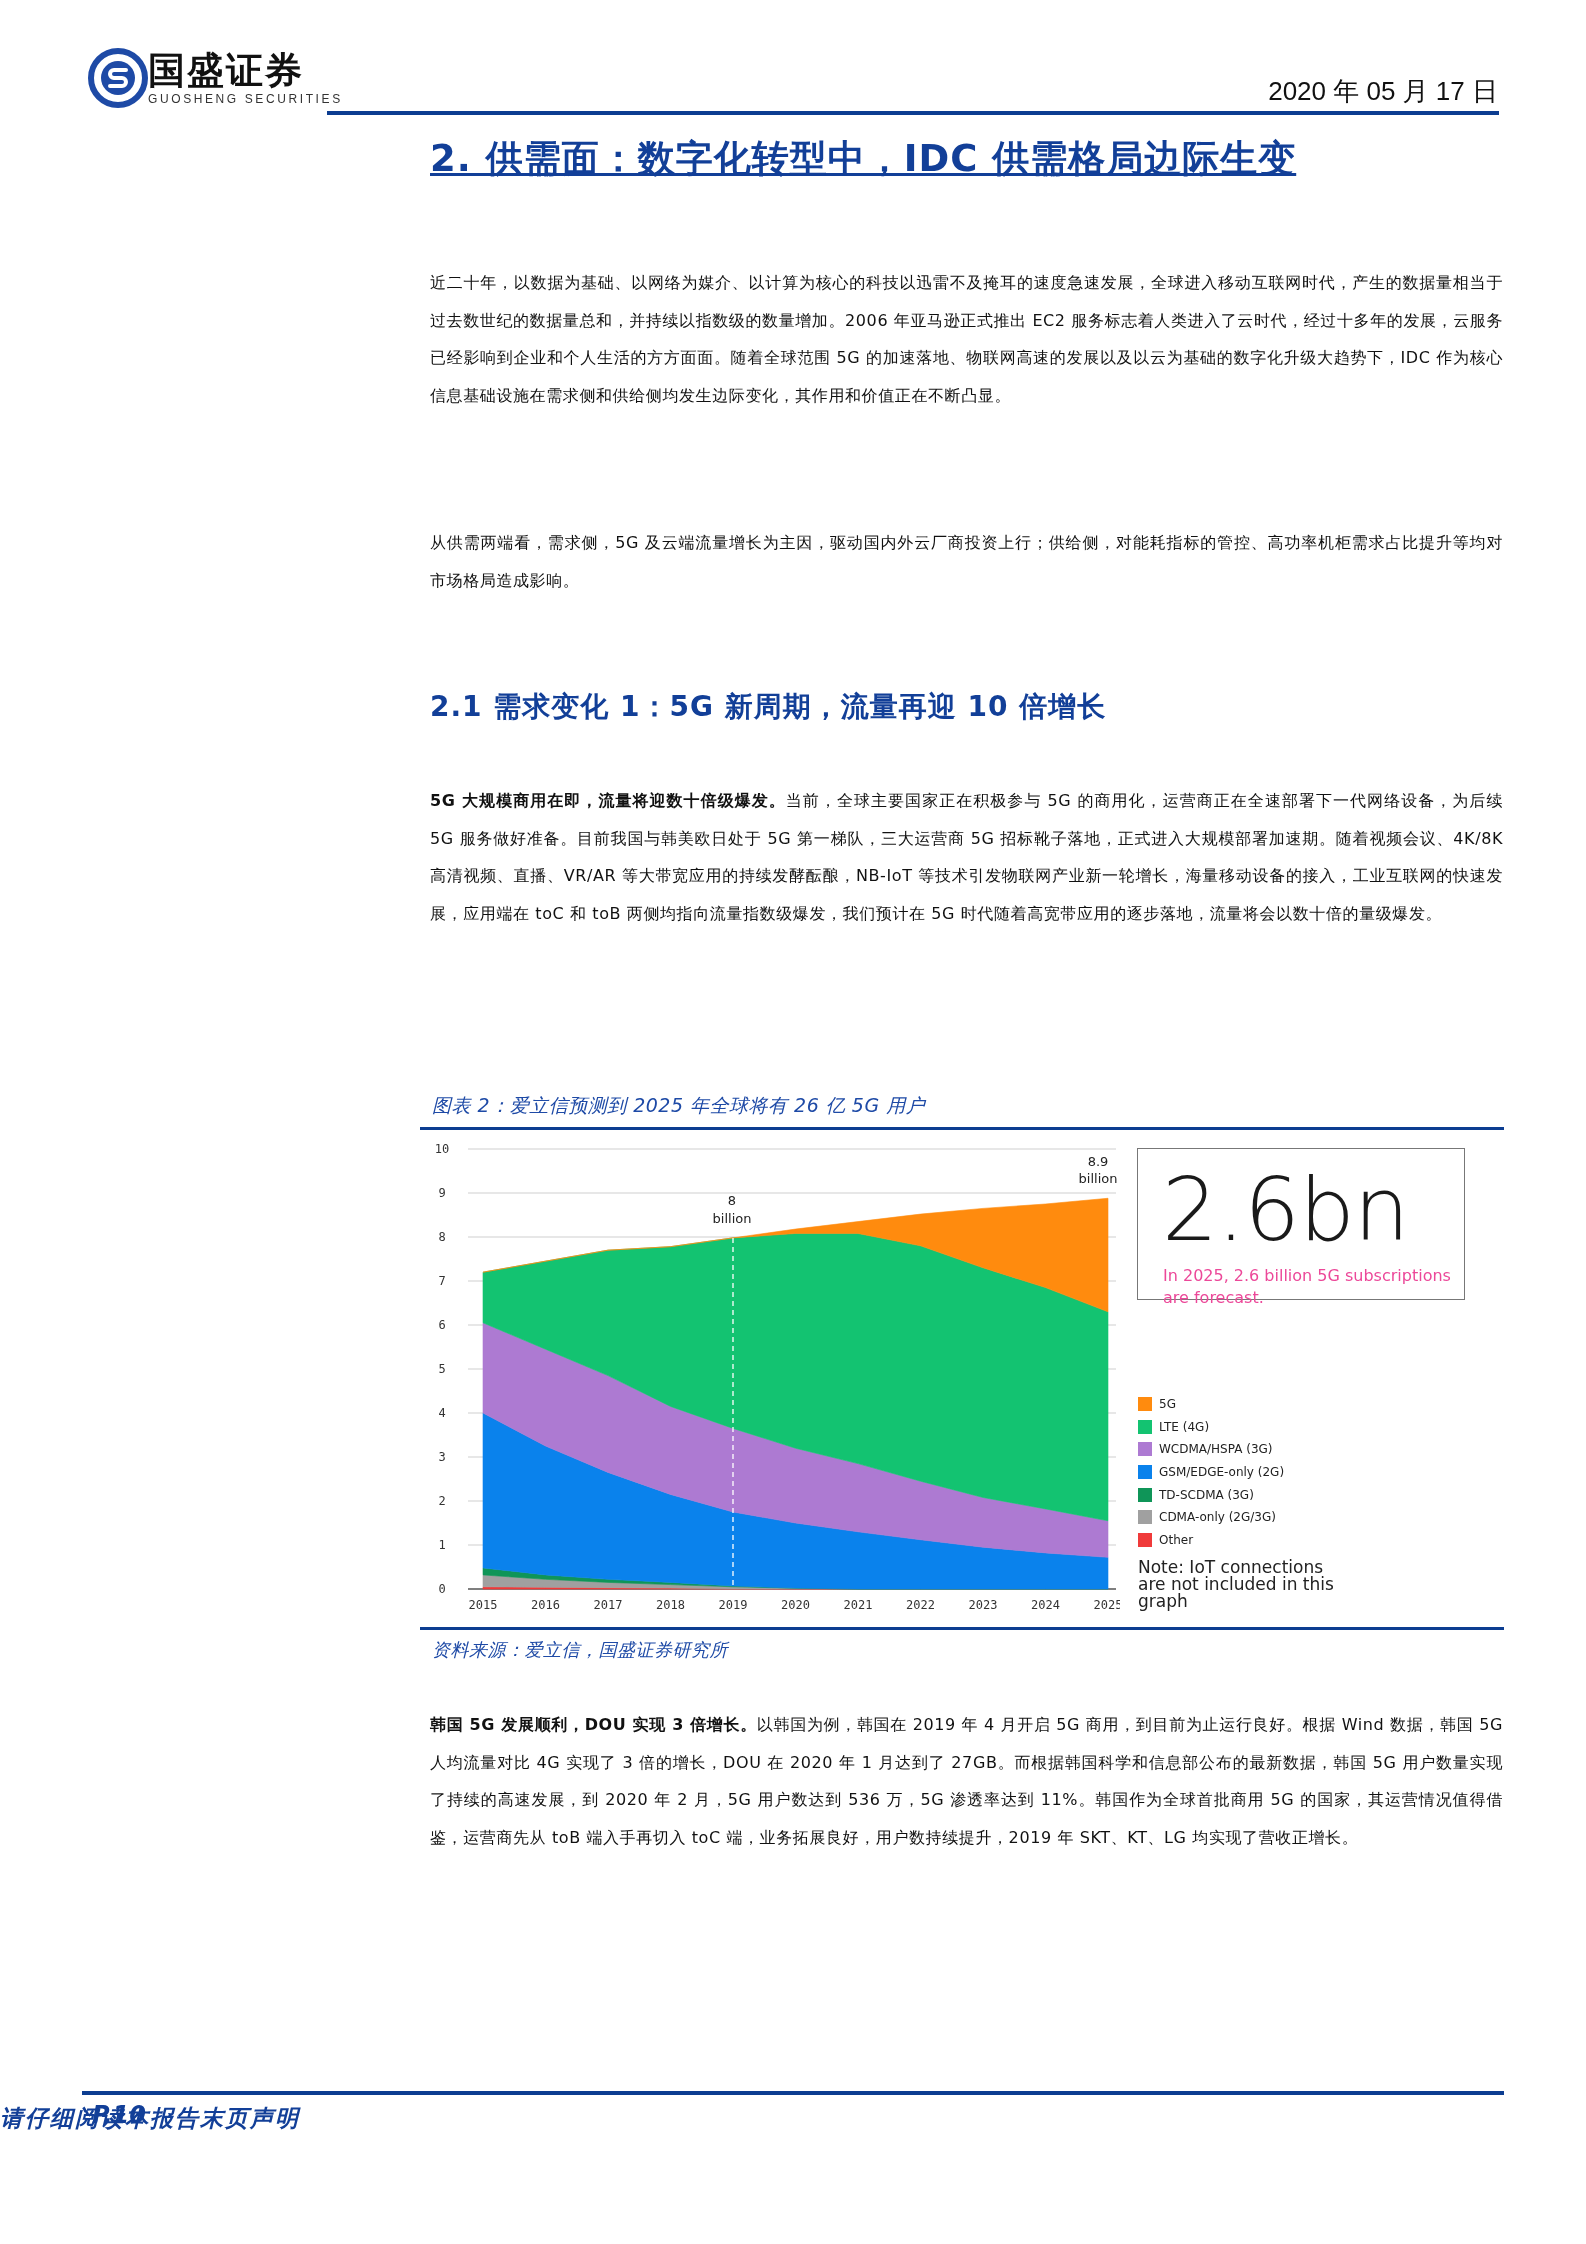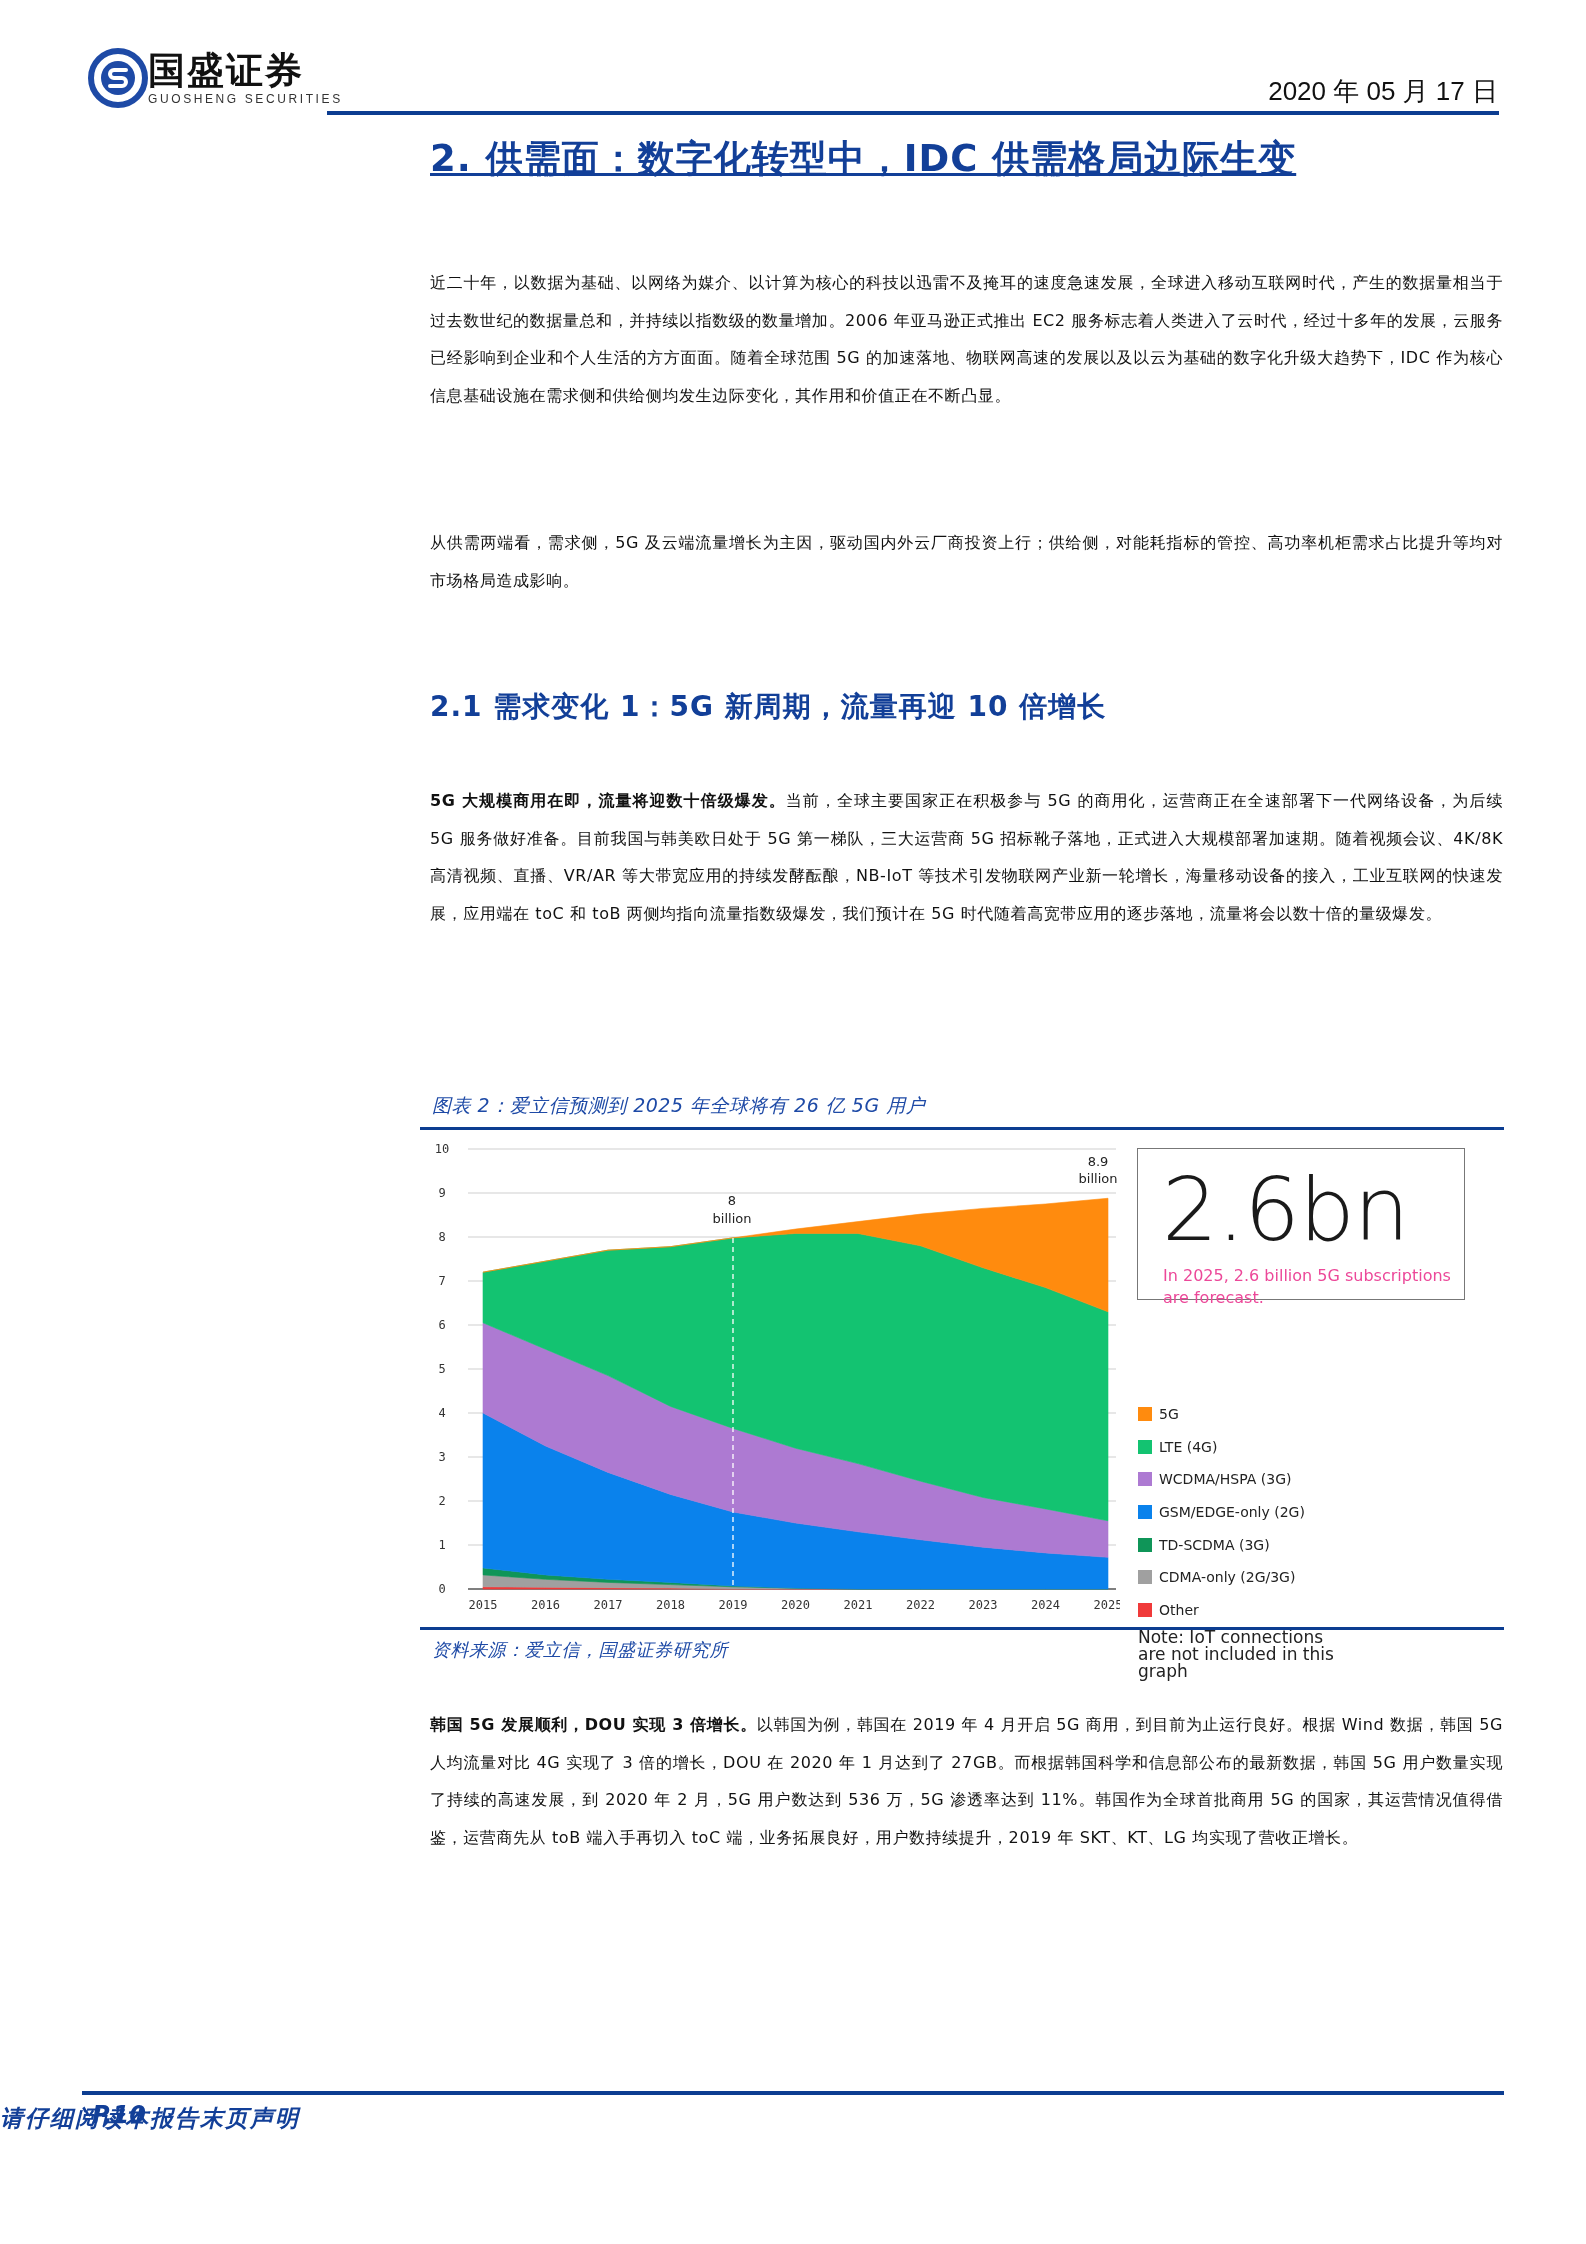--- a/index.html
+++ b/index.html
@@ -18,21 +18,21 @@
   .h2 { left: 430px; top: 688px; font-size: 28px; font-weight: bold; color: #123f98; letter-spacing: 1px; }
   .fig-title { left: 432px; top: 1093px; font-size: 19px; font-style: italic; color: #1e4aa6; letter-spacing: 0.5px; }
   .fig-rule-top { left: 420px; top: 1127px; width: 1084px; height: 3px; background: #0c3d91; }
   .fig-rule-bottom { left: 420px; top: 1627px; width: 1084px; height: 3px; background: #0c3d91; }
   .fig-source { left: 432px; top: 1638px; font-size: 18px; font-style: italic; color: #1e4aa6; letter-spacing: 0.5px; }
   .chart-svg { left: 420px; top: 1132px; }
   .callout { left: 1137px; top: 1148px; width: 328px; height: 152px; border: 1.5px solid #777; box-sizing: border-box; }
   .callout-big { position: absolute; left: 24px; top: 16px; font-size: 88px; line-height: 90px; color: #1a1a1a; font-family: "DejaVu Sans", sans-serif; font-weight: 300; letter-spacing: -1px; }
   .callout-text { position: absolute; left: 25px; top: 116px; width: 290px; font-size: 16px; line-height: 22px; color: #ec4899; }
   .legend { left: 1138px; top: 1393px; }
-  .legend-item { display: flex; align-items: center; height: 22.6px; font-size: 14px; color: #222; margin-top: 10px; }
+  .legend-item { display: flex; align-items: center; height: 22.6px; font-size: 12px; color: #222; }
   .legend-swatch { width: 14px; height: 14px; margin-right: 7px; display: inline-block; }
   .legend-note { margin-top: 8px; font-size: 17px; line-height: 17px; color: #222; width: 200px; }
   .footer-rule { left: 82px; top: 2091px; width: 1422px; height: 4px; background: #0c3d91; }
   .footer-page { left: 92px; top: 2101px; font-size: 24px; font-weight: bold; font-style: italic; color: #123f98; }
   .footer-note { left: 0; width: 1586px; top: 2103px; text-align: left; font-size: 23px; font-weight: bold; font-style: italic; color: #123f98; letter-spacing: 2px; }
 </style>
 </head>
 <body>
 
 <div class="abs logo">

